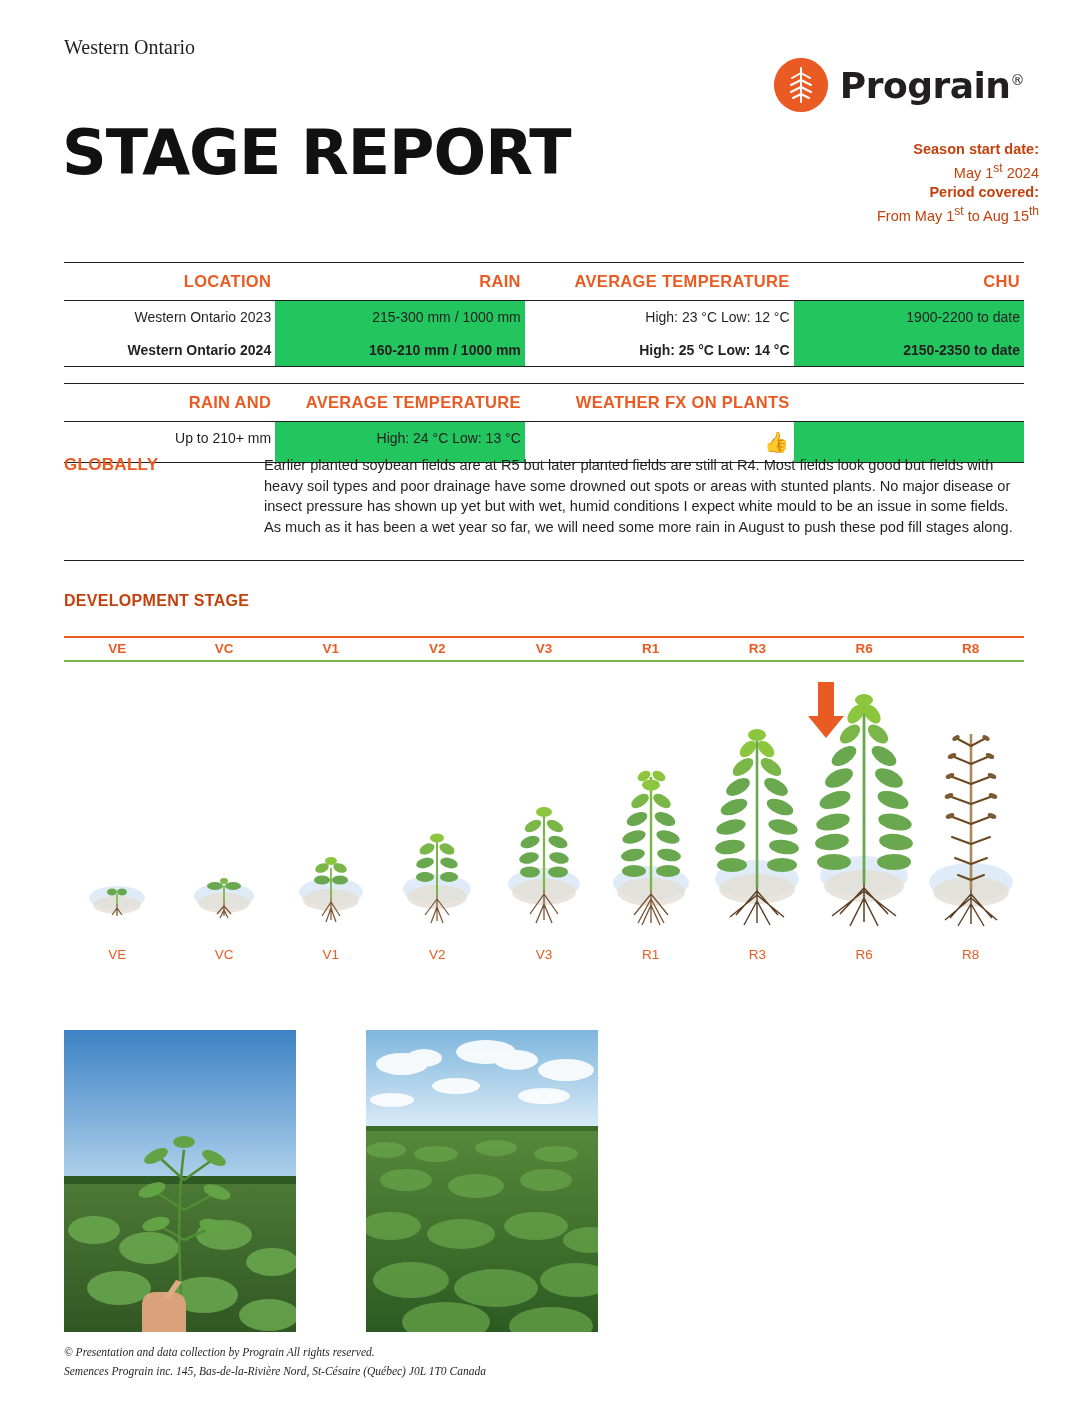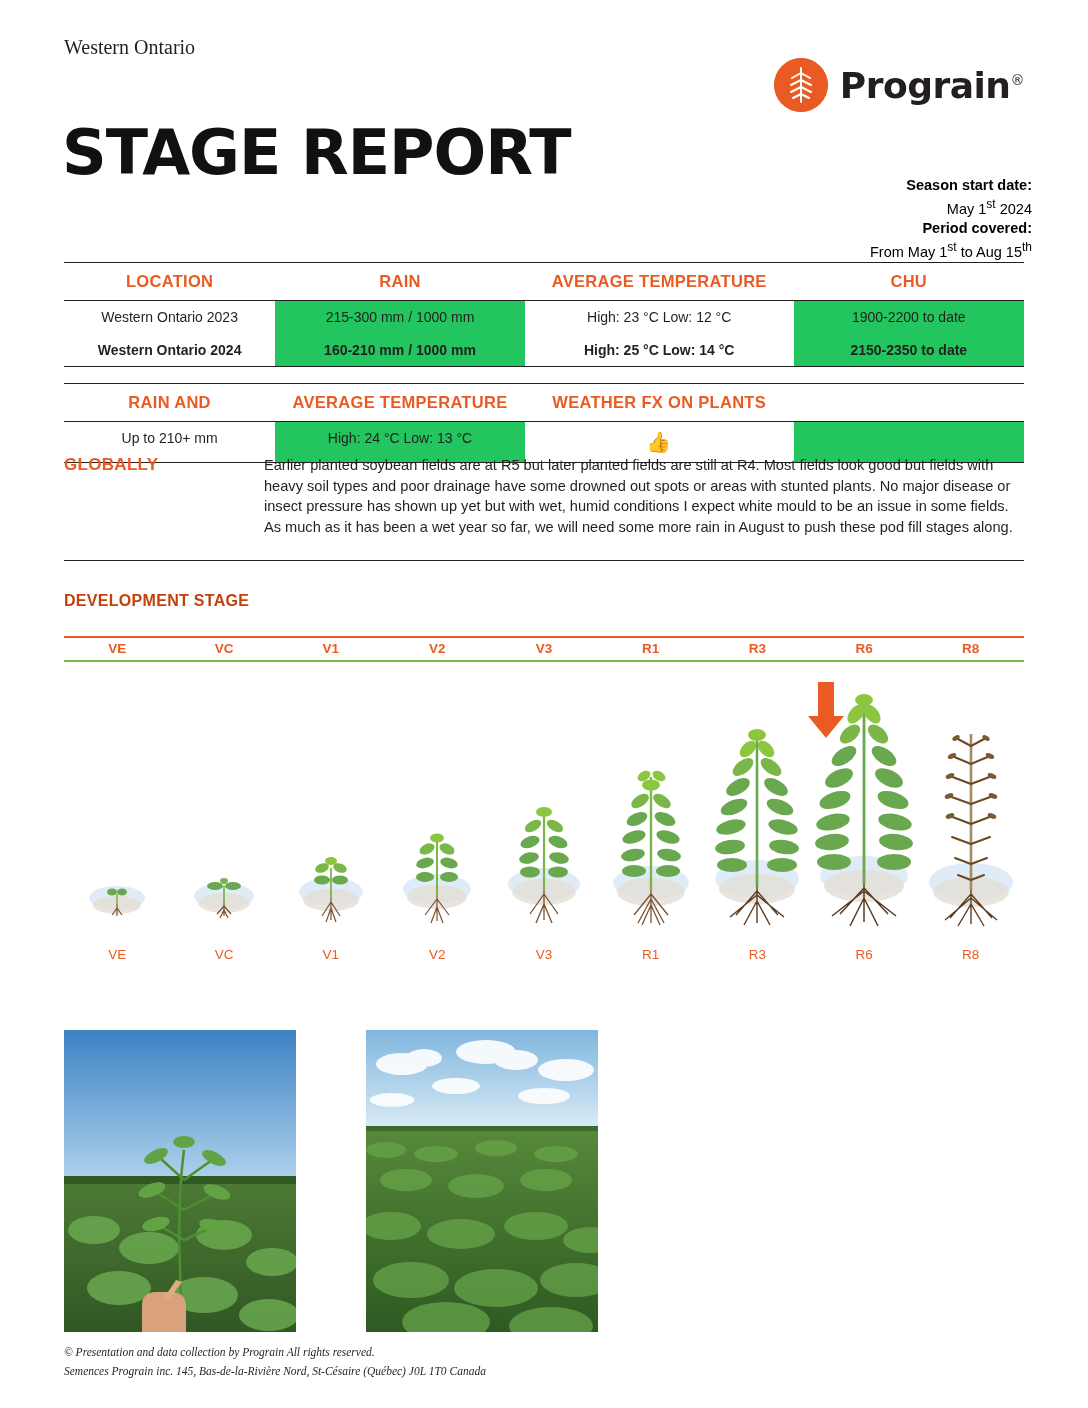--- a/index.html
+++ b/index.html
@@ -51,37 +51,36 @@
     font-size: 36px;
     font-weight: bold;
     color: #231f20;
     letter-spacing: -0.5px;
     font-family: "DejaVu Sans", sans-serif;
   }
   .logo-reg { font-size: 14px; vertical-align: super; font-weight: normal; }
 
   .season-block {
     position: absolute;
-    right: 56px; top: 140px;
+    right: 49px; top: 140px;
     text-align: right;
     font-size: 14.5px;
     line-height: 1.35;
-    color: #000000;
-    margin-top: 36px;
+    color: #c2410c;
   }
   .season-block .b { font-weight: bold; }
   sup { font-size: 12px; }
 
   
   .tbl { position: absolute; left: 64px; width: 960px; }
   .tbl-a { top: 262px; }
   .trow { display: flex; width: 100%; }
   .tcell {
     padding: 7px 4px;
-    text-align: center;
+    text-align: right;
     font-size: 14px;
     line-height: 1.3;
   }
   .hdr-row { border-top: 1.4px solid #231f20; border-bottom: 1.4px solid #231f20; }
   .hdr-row .tcell {
     color: #ea5b24;
     font-weight: bold;
     font-size: 16.5px;
     letter-spacing: 0.3px;
     padding: 8px 4px;

